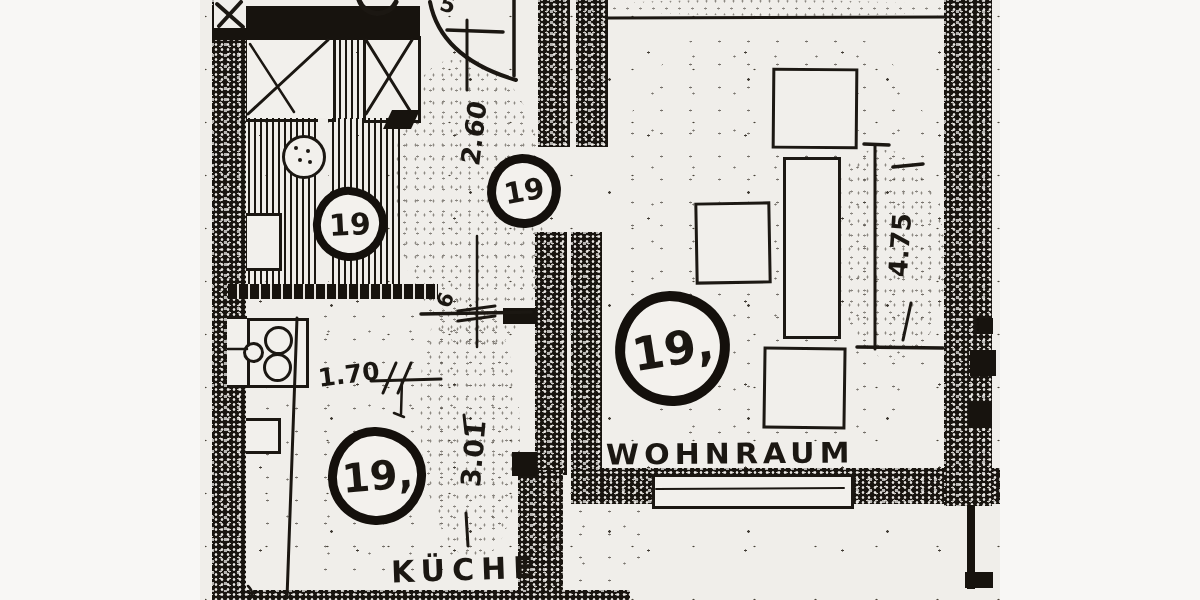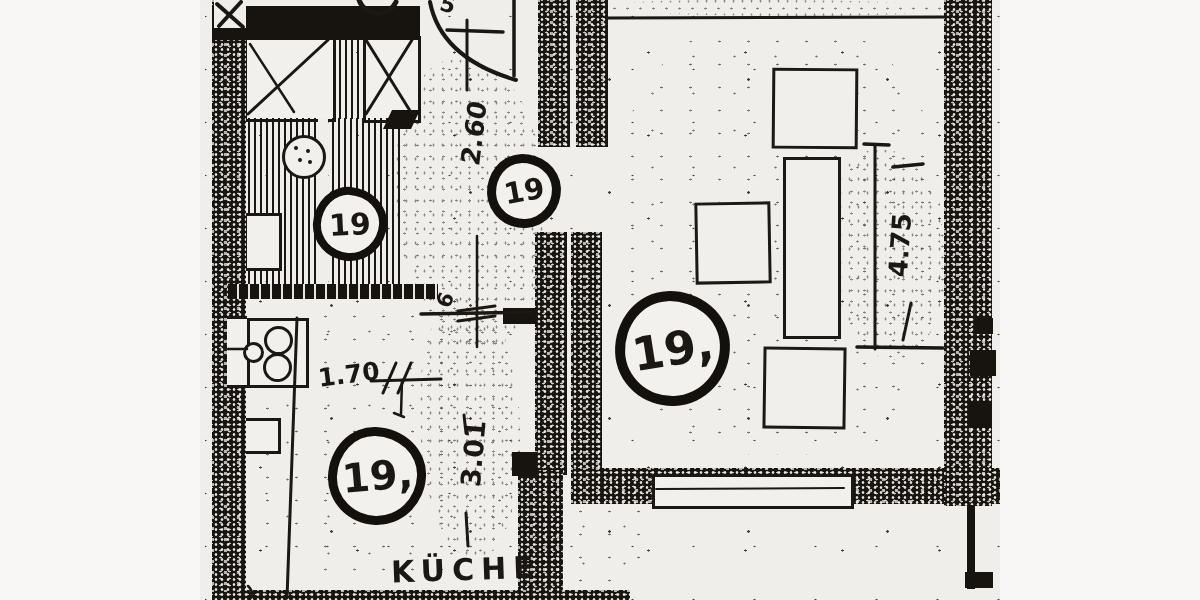--- a/index.html
+++ b/index.html
@@ -183,20 +183,21 @@
   <div class="abs circle-marker" style="left:487px;top:154px;width:56px;height:56px;border:9px solid #14100c;font-size:29px;transform:rotate(-3deg);">
     <span>19</span>
   </div>
   <div class="abs circle-marker" style="left:328px;top:427px;width:80px;height:80px;border:9px solid #14100c;font-size:40px;transform:rotate(2deg);">
     <span>19,</span>
   </div>
   <div class="abs circle-marker" style="left:615px;top:291px;width:95px;height:95px;border:10px solid #14100c;font-size:46px;transform:rotate(-2deg);">
     <span>19,</span>
   </div>
 
+  <div class="abs room-label" style="left:606px;top:436px;font-size:30px;letter-spacing:5px;transform:rotate(-.5deg) scaleY(.95);">WOHNRAUM</div>
   <div class="abs room-label" style="left:391px;top:552px;font-size:30px;letter-spacing:7px;transform:rotate(-2deg);">KÜCHE</div>
 
   <div class="abs dim" style="left:442px;top:118px;font-size:26px;transform:rotate(-83deg) skewX(-6deg);transform-origin:center;">2.60</div>
   <div class="abs dim" style="left:440px;top:438px;font-size:27px;transform:rotate(-85deg);transform-origin:center;">3.01</div>
   <div class="abs dim" style="left:318px;top:360px;font-size:25px;transform:rotate(-7deg);">1.70</div>
   <div class="abs dim" style="left:868px;top:230px;font-size:26px;transform:rotate(-86deg);transform-origin:center;">4.75</div>
   <div class="abs dim" style="left:438px;top:288px;font-size:21px;transform:rotate(-70deg);">6</div>
   <div class="abs dim" style="left:440px;top:-8px;font-size:22px;transform:rotate(14deg);">5</div>
 
 </div>

